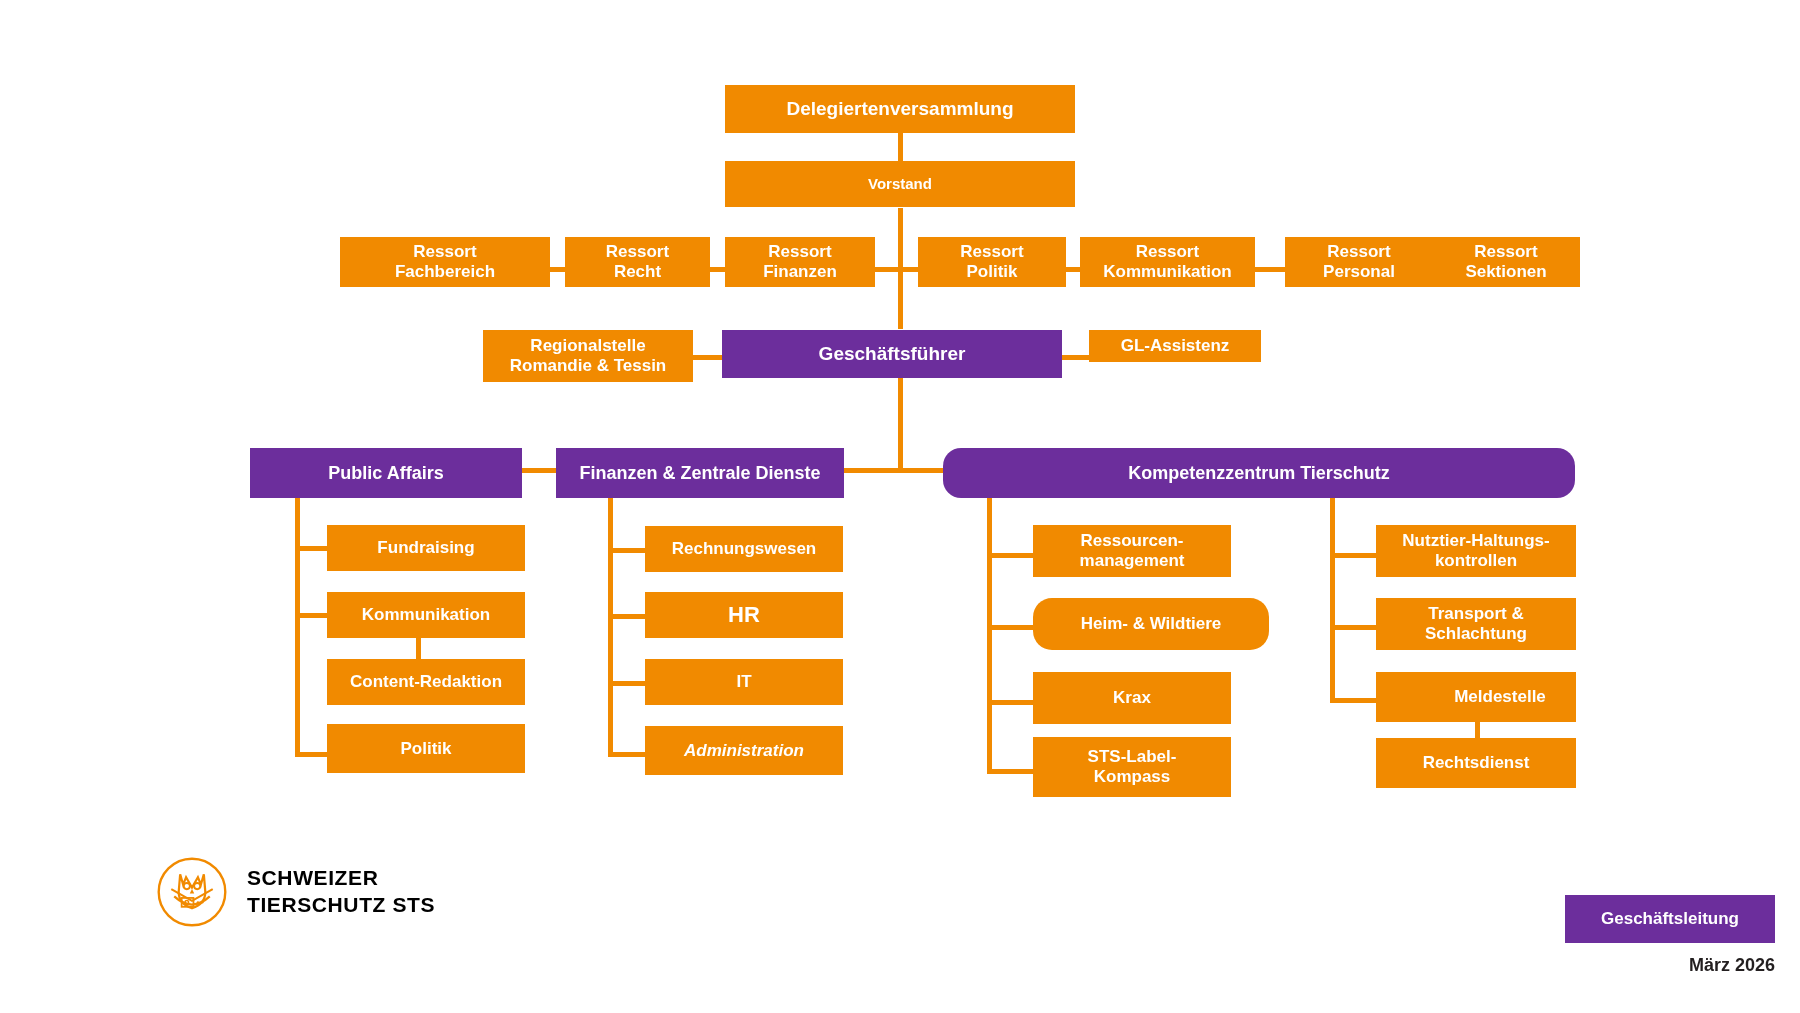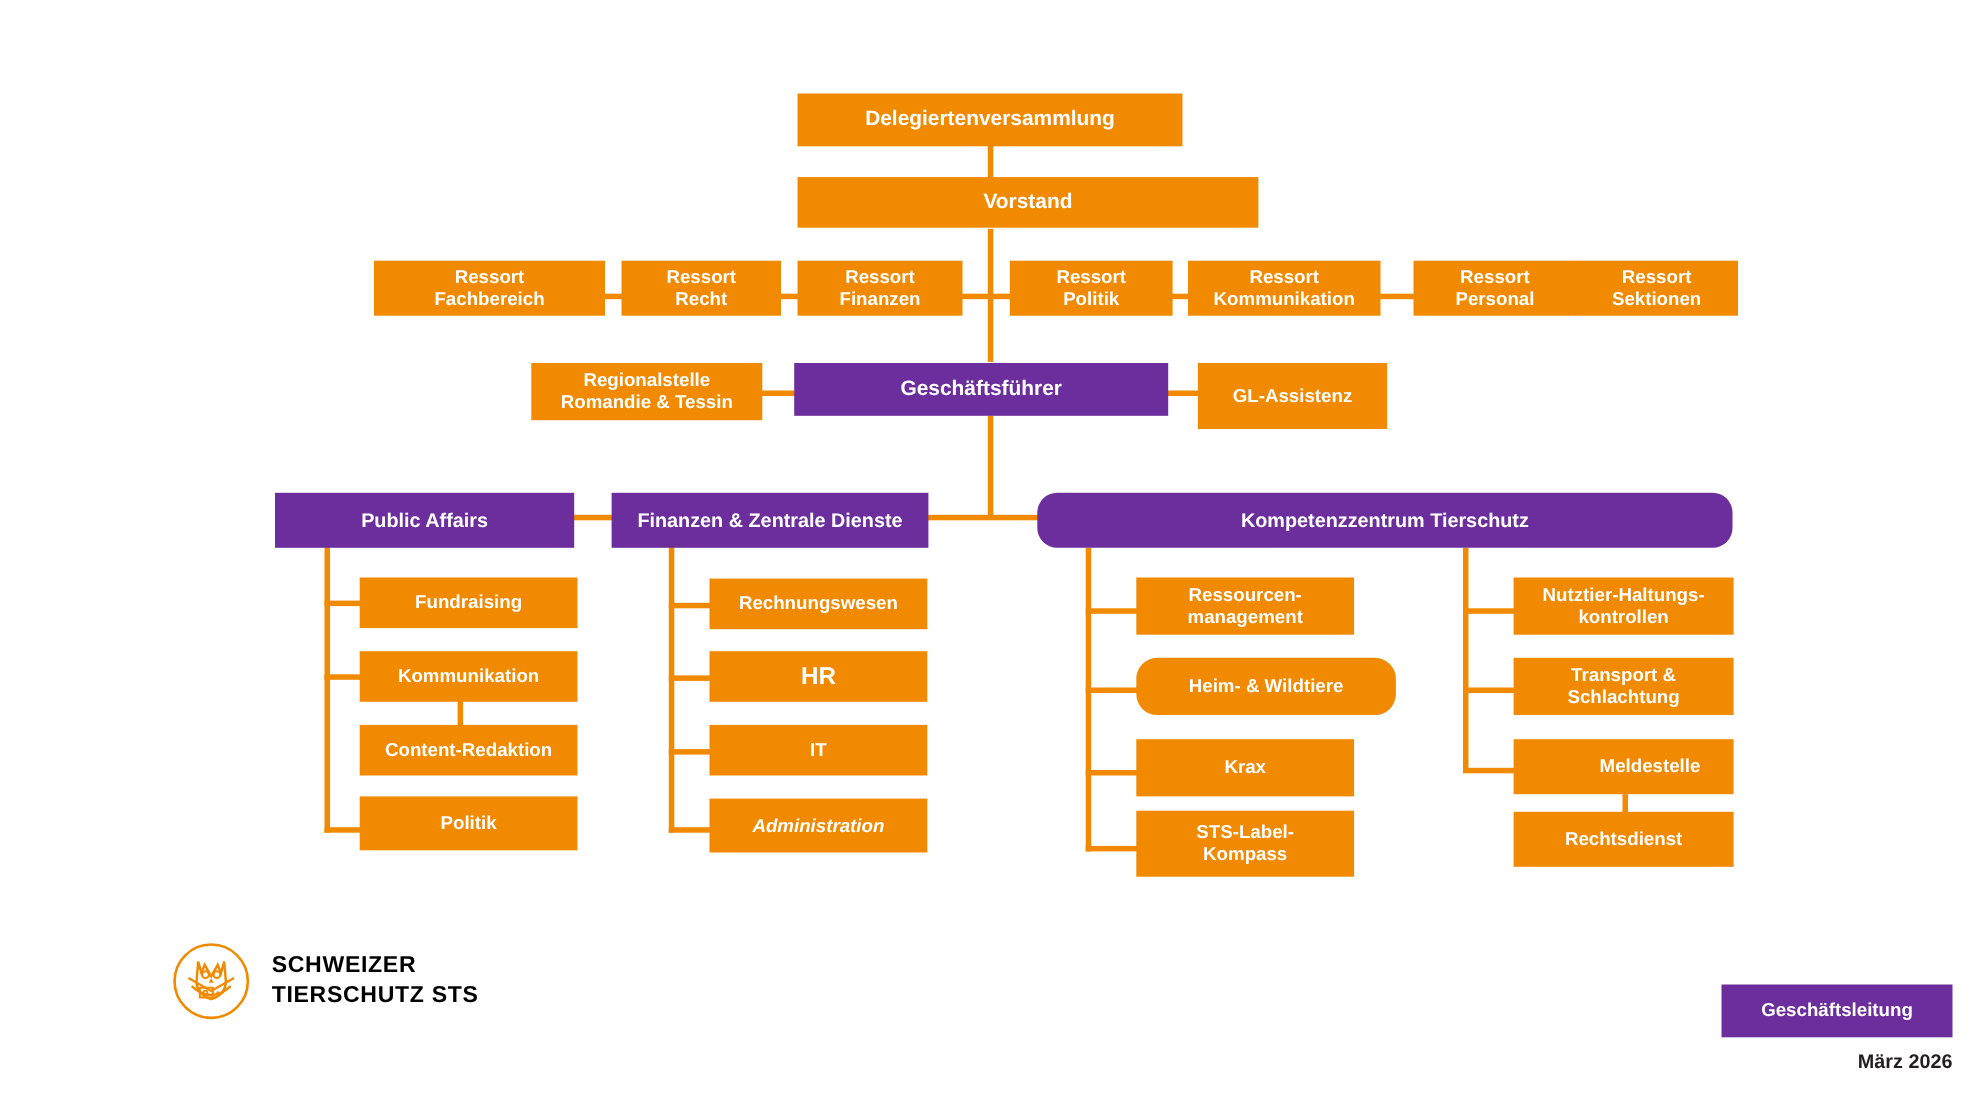--- a/index.html
+++ b/index.html
@@ -95,41 +95,41 @@
 
   <div class="line" style="left:1330px;top:498px;width:5px;height:203px;"></div>
   <div class="line" style="left:1330px;top:553px;width:50px;height:5px;"></div>
   <div class="line" style="left:1330px;top:625px;width:50px;height:5px;"></div>
   <div class="line" style="left:1330px;top:698px;width:50px;height:5px;"></div>
 
   <div class="line" style="left:1475px;top:722px;width:5px;height:43px;"></div>
 
   <div class="node orange" style="left:725px;top:85px;width:350px;height:48px;font-size:19px;">Delegiertenversammlung</div>
 
-  <div class="node orange" style="left:725px;top:161px;width:419px;height:46px;font-size:19px;">Vorstand</div>
+  <div class="node orange" style="left:725px;top:161px;width:350px;height:46px;font-size:15px;">Vorstand</div>
 
   <div class="node orange" style="left:340px;top:237px;width:210px;height:50px;font-size:17px;">Ressort
 Fachbereich</div>
   <div class="node orange" style="left:565px;top:237px;width:145px;height:50px;font-size:17px;">Ressort
 Recht</div>
   <div class="node orange" style="left:725px;top:237px;width:150px;height:50px;font-size:17px;">Ressort
 Finanzen</div>
   <div class="node orange" style="left:918px;top:237px;width:148px;height:50px;font-size:17px;">Ressort
 Politik</div>
   <div class="node orange" style="left:1080px;top:237px;width:175px;height:50px;font-size:17px;">Ressort
 Kommunikation</div>
   <div class="node orange" style="left:1285px;top:237px;width:148px;height:50px;font-size:17px;">Ressort
 Personal</div>
   <div class="node orange" style="left:1432px;top:237px;width:148px;height:50px;font-size:17px;">Ressort
 Sektionen</div>
 
   <div class="node orange" style="left:483px;top:330px;width:210px;height:52px;font-size:17px;">Regionalstelle
 Romandie &amp; Tessin</div>
   <div class="node purple" style="left:722px;top:330px;width:340px;height:48px;font-size:19px;">Geschäftsführer</div>
-  <div class="node orange" style="left:1089px;top:330px;width:172px;height:60px;font-size:17px;">GL-Assistenz</div>
+  <div class="node orange" style="left:1089px;top:330px;width:172px;height:32px;font-size:17px;">GL-Assistenz</div>
 
   <div class="node purple" style="left:250px;top:448px;width:272px;height:50px;font-size:18px;">Public Affairs</div>
   <div class="node purple" style="left:556px;top:448px;width:288px;height:50px;font-size:18px;">Finanzen &amp; Zentrale Dienste</div>
   <div class="node purple" style="left:943px;top:448px;width:632px;height:50px;font-size:18px;border-radius:18px;">Kompetenzzentrum Tierschutz</div>
 
   <div class="node orange" style="left:327px;top:525px;width:198px;height:46px;font-size:17px;">Fundraising</div>
   <div class="node orange" style="left:327px;top:592px;width:198px;height:46px;font-size:17px;">Kommunikation</div>
   <div class="node orange" style="left:327px;top:659px;width:198px;height:46px;font-size:17px;">Content-Redaktion</div>
   <div class="node orange" style="left:327px;top:724px;width:198px;height:49px;font-size:17px;">Politik</div>
 

